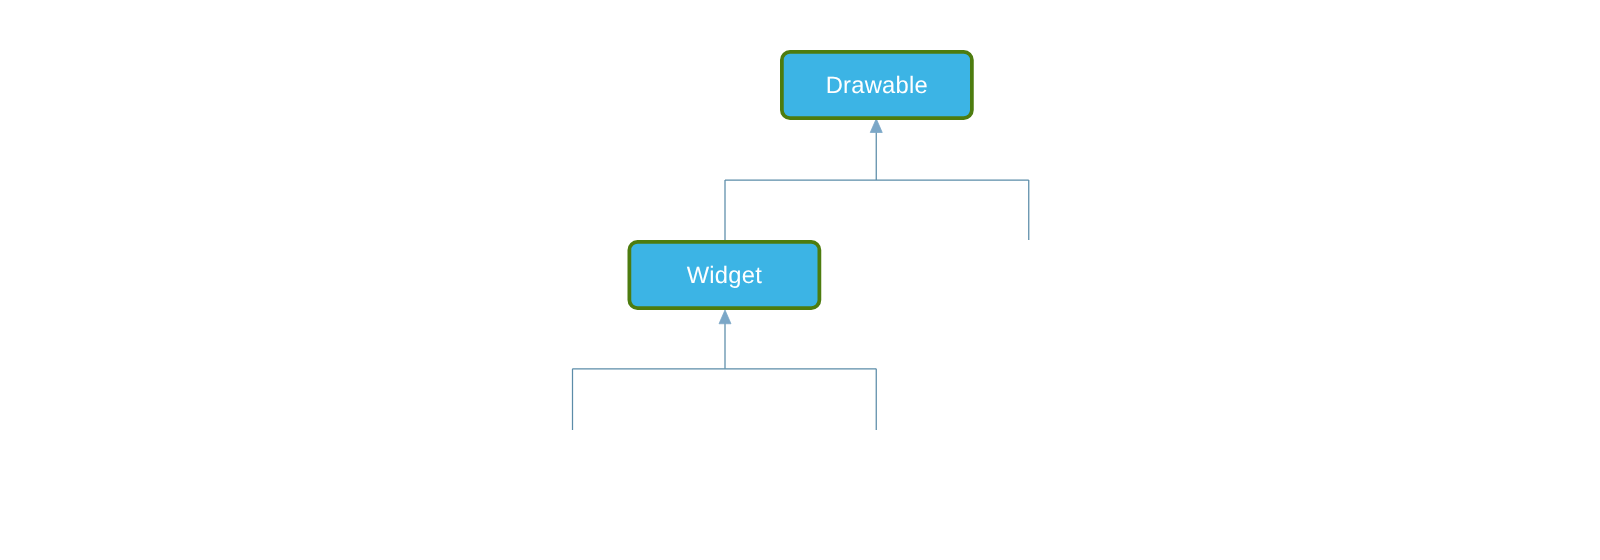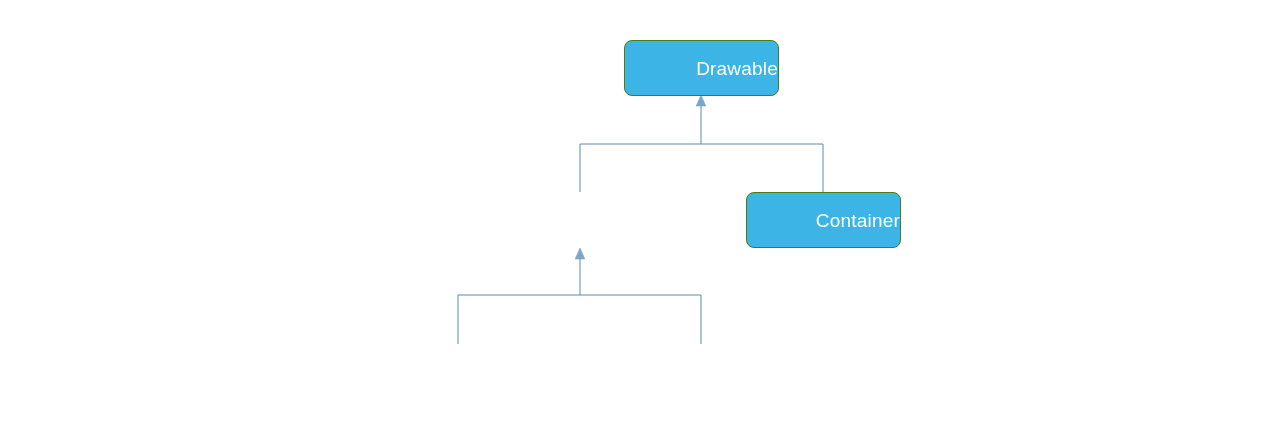--- a/index.html
+++ b/index.html
@@ -24,24 +24,24 @@
     left: 0;
     top: 0;
     width: 1280px;
     height: 448px;
   }
   .node-box {
     position: absolute;
     box-sizing: border-box;
     display: flex;
     align-items: center;
-    justify-content: flex-end;
+    justify-content: center;
     border-radius: 8px;
     background: #3cb4e5;
-    border: 1px solid #4d7c0f;
+    border: 3px solid #4d7c0f;
     z-index: 2;
   }
   .node-label {
     color: #ffffff;
     font-size: 19px;
     font-weight: 400;
     letter-spacing: 0.2px;
     line-height: 1;
     white-space: nowrap;
   }
@@ -67,20 +67,20 @@
       <path d="M 458 295 L 701 295" fill="none" stroke="#5b8ca8" stroke-width="1"></path>
       <path d="M 458 295 L 458 344" fill="none" stroke="#5b8ca8" stroke-width="1"></path>
       <path d="M 701 295 L 701 344" fill="none" stroke="#5b8ca8" stroke-width="1"></path>
     </g>
   </svg>
 
   <div class="node-box" style="left:624px; top:40px; width:155px; height:56px;">
     <span class="node-label">Drawable</span>
   </div>
 
+  <div class="node-box" style="left:502px; top:192px; width:155px; height:56px;">
+    <span class="node-label">Widget</span>
+  </div>
 
-  <div class="node-box" style="left:746px; top:192px; width:155px; height:56px;">
-    <span class="node-label">Container</span>
-  </div>
 
 
 
 </div>
 
 </body></html>

